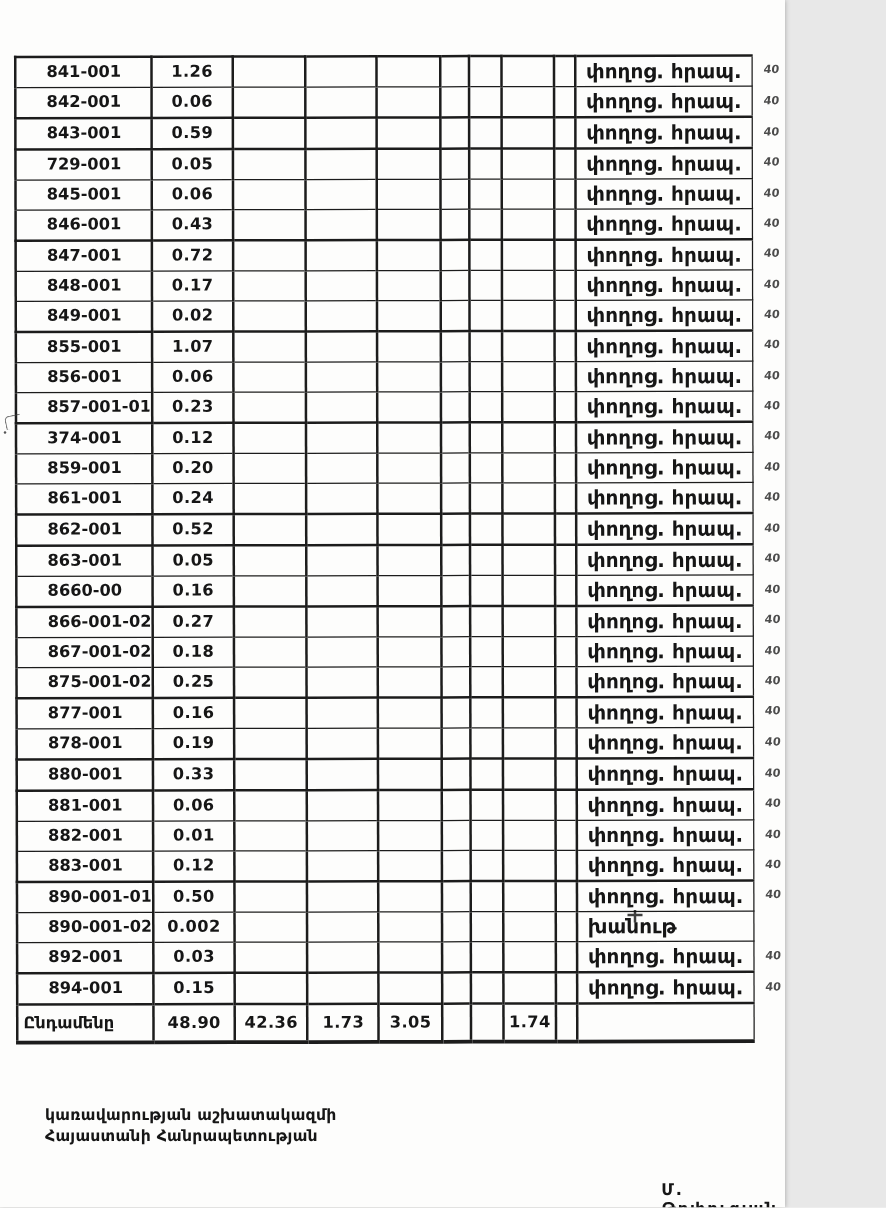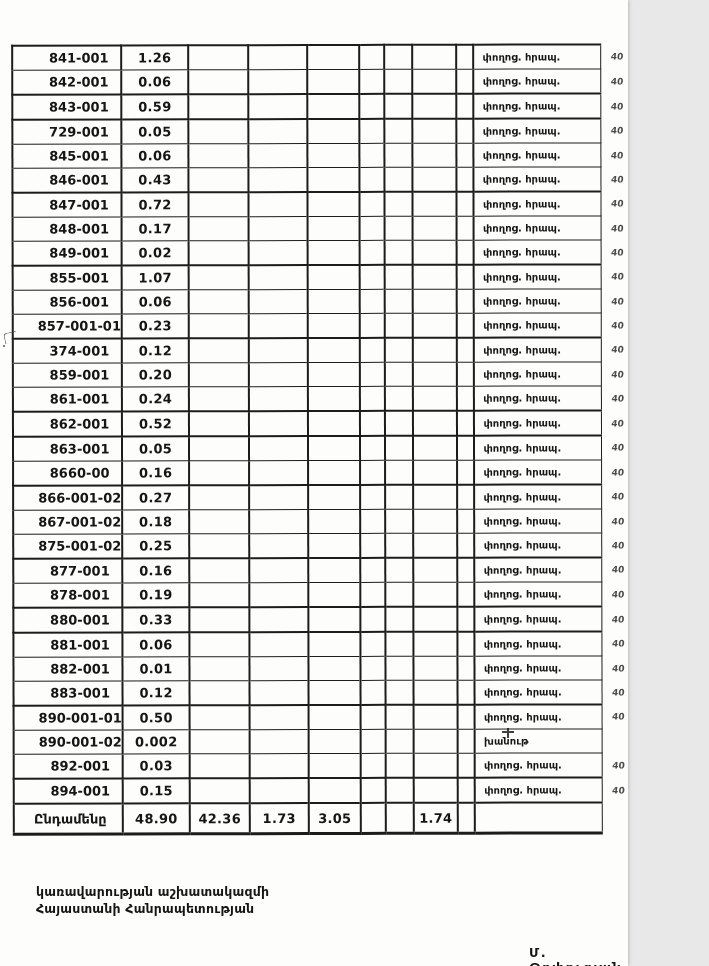--- a/index.html
+++ b/index.html
@@ -21,23 +21,23 @@
     border-collapse:collapse;table-layout:fixed;
     transform:rotate(-0.12deg);
   }
   .scan-table td{
     border:1px solid #1c1c1c;
     height:23px;padding:0;
     font-size:13px;font-weight:bold;
     vertical-align:middle;
     white-space:nowrap;overflow:hidden;
   }
-  td.c-code{padding-left:24px;border-left-width:2px;border-right-width:2px;text-align:center;}
+  td.c-code{padding-left:24px;border-left-width:2px;border-right-width:2px;text-align:left;border-radius:11px;}
   td.c-val{text-align:center;border-right-width:2px;letter-spacing:.3px;}
-  td.c-note{padding-left:8px;font-size:10px;border-right-width:1.5px;}
+  td.c-note{padding-left:8px;font-size:16px;border-right-width:1.5px;}
   td.c-margin{border:none;background:transparent;font-size:9px;font-weight:bold;
     color:#2e2e2e;opacity:.85;padding-left:9px;text-align:left;transform:skewX(-6deg);}
   tr:first-child td{border-top-width:2px;}
   tr:first-child td.c-margin{border:none;}
   tr:nth-child(3n) td{border-bottom-width:2px;}
   tr:nth-child(7n+2) td{border-bottom-width:2px;}
   tr:nth-child(3n) td.c-margin, tr:nth-child(7n+2) td.c-margin{border:none;}
   tr.total-row td{height:28px;border-bottom-width:3px;border-top-width:2px;}
   tr.total-row td.c-code{padding-left:4px;font-size:13px;}
   tr.total-row td.c-margin{border:none;}

